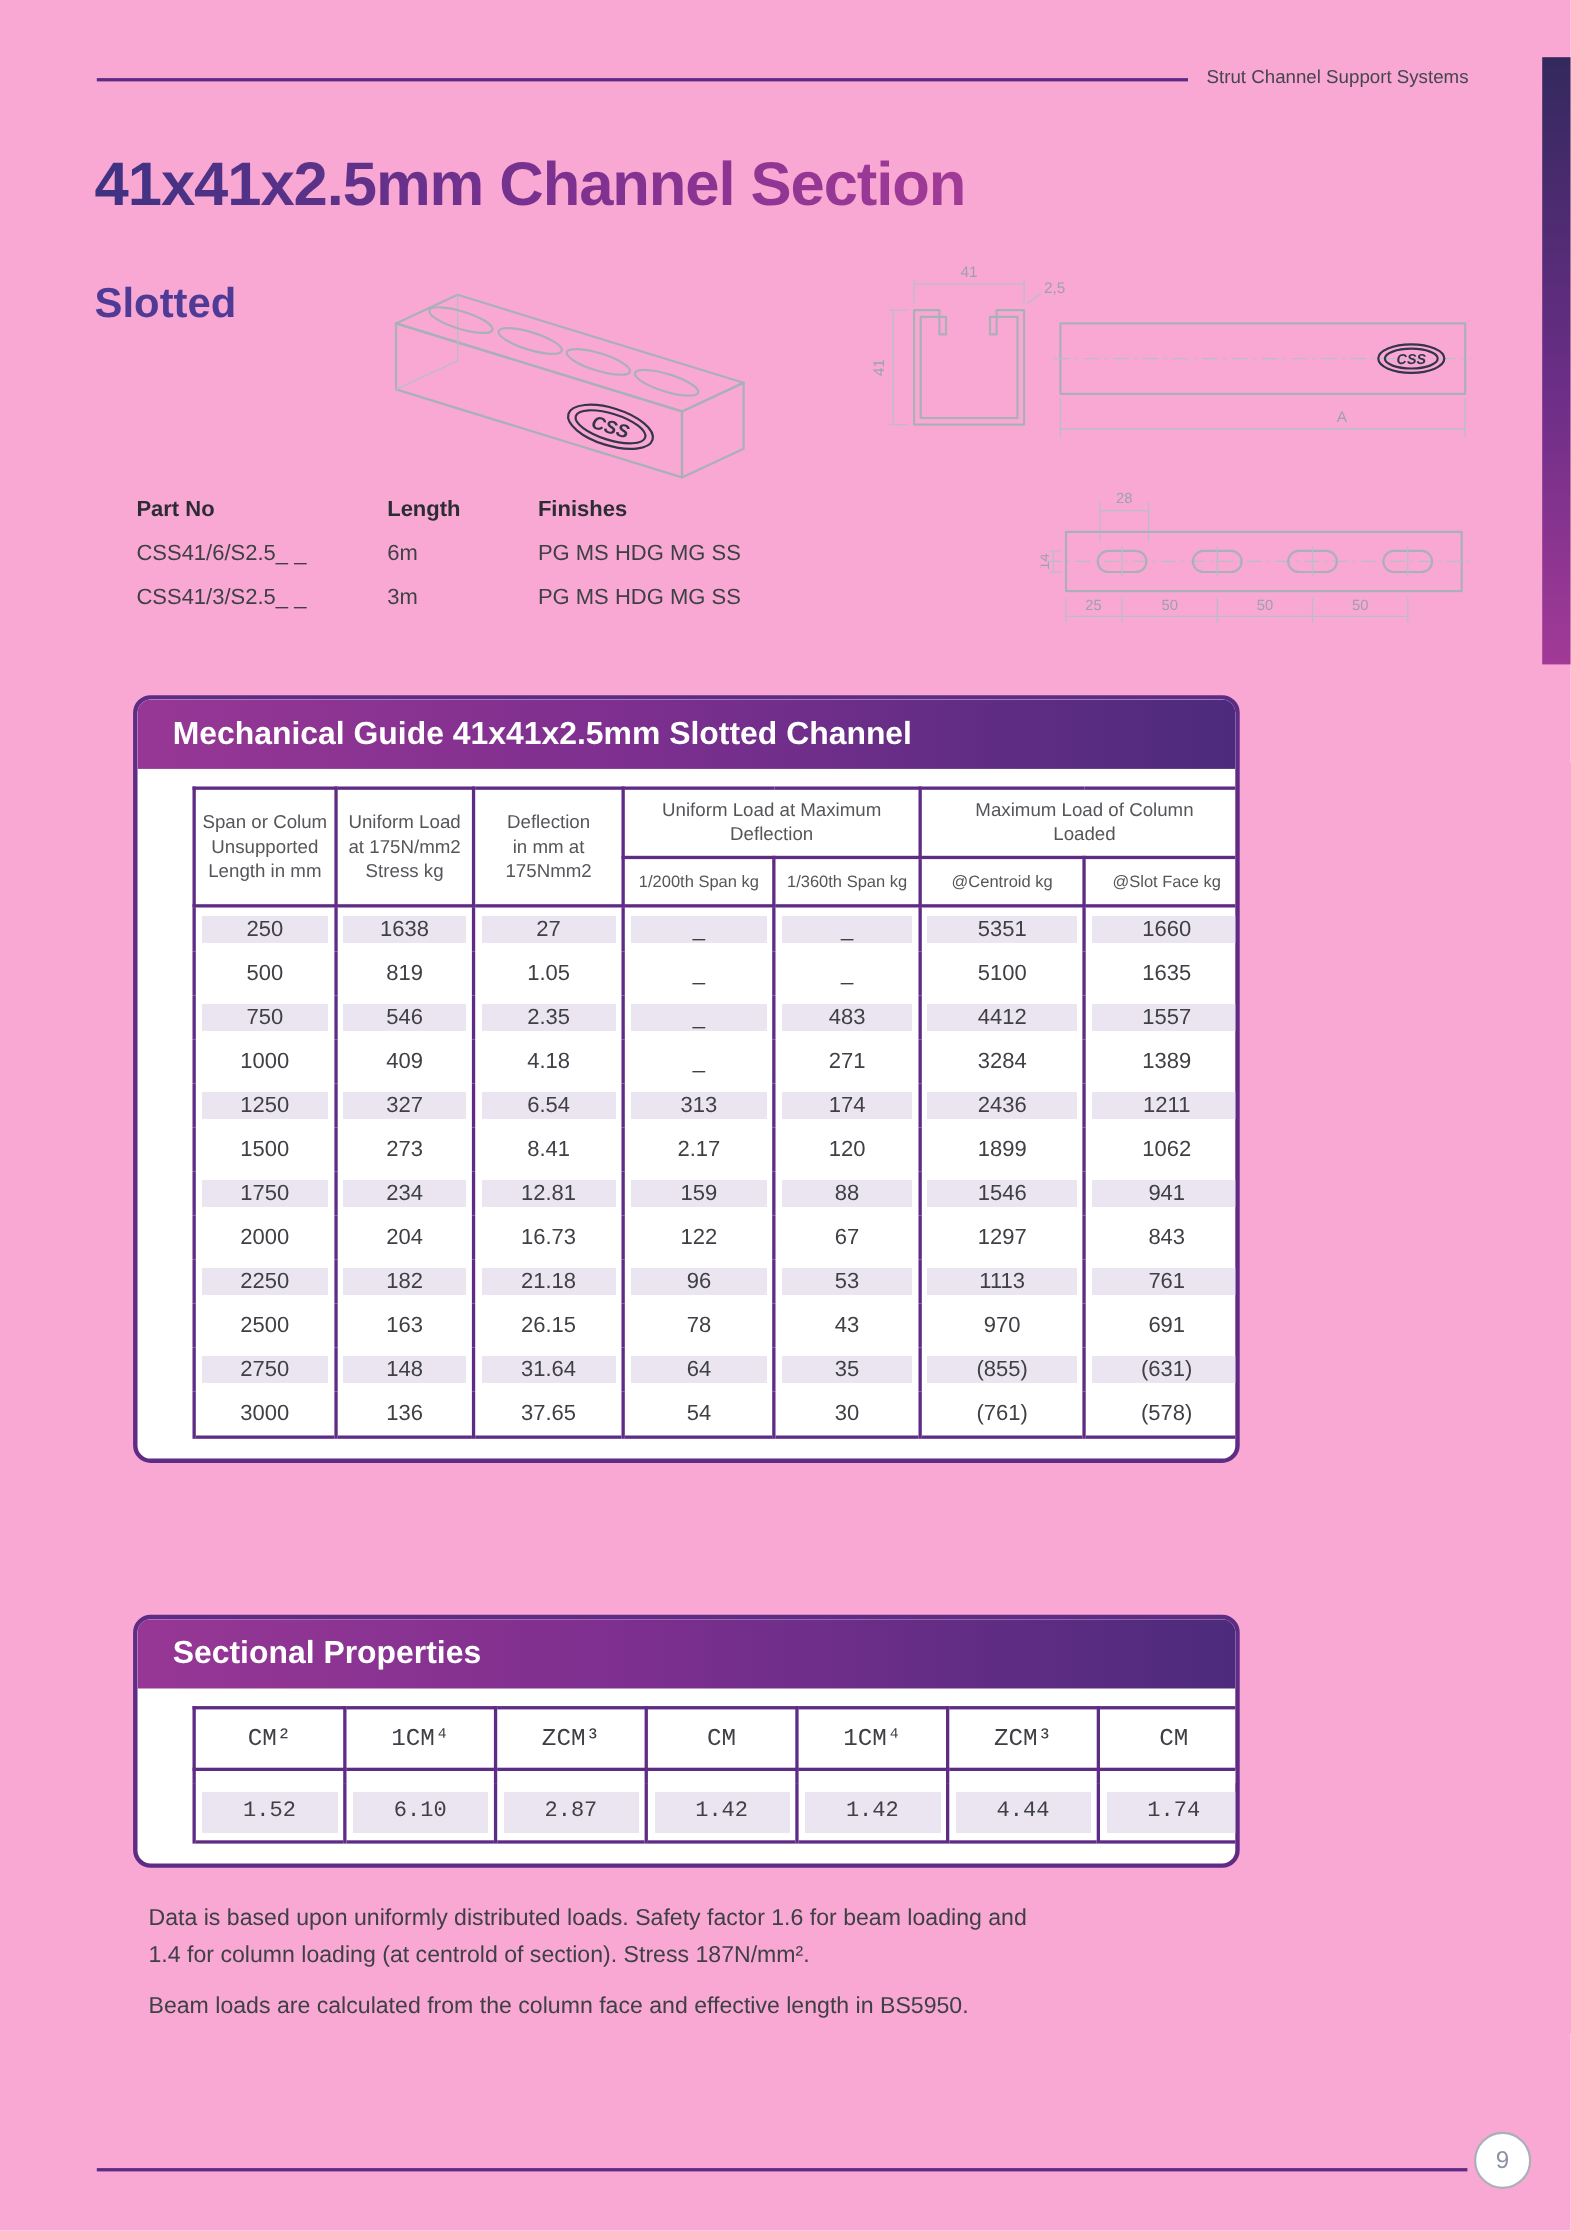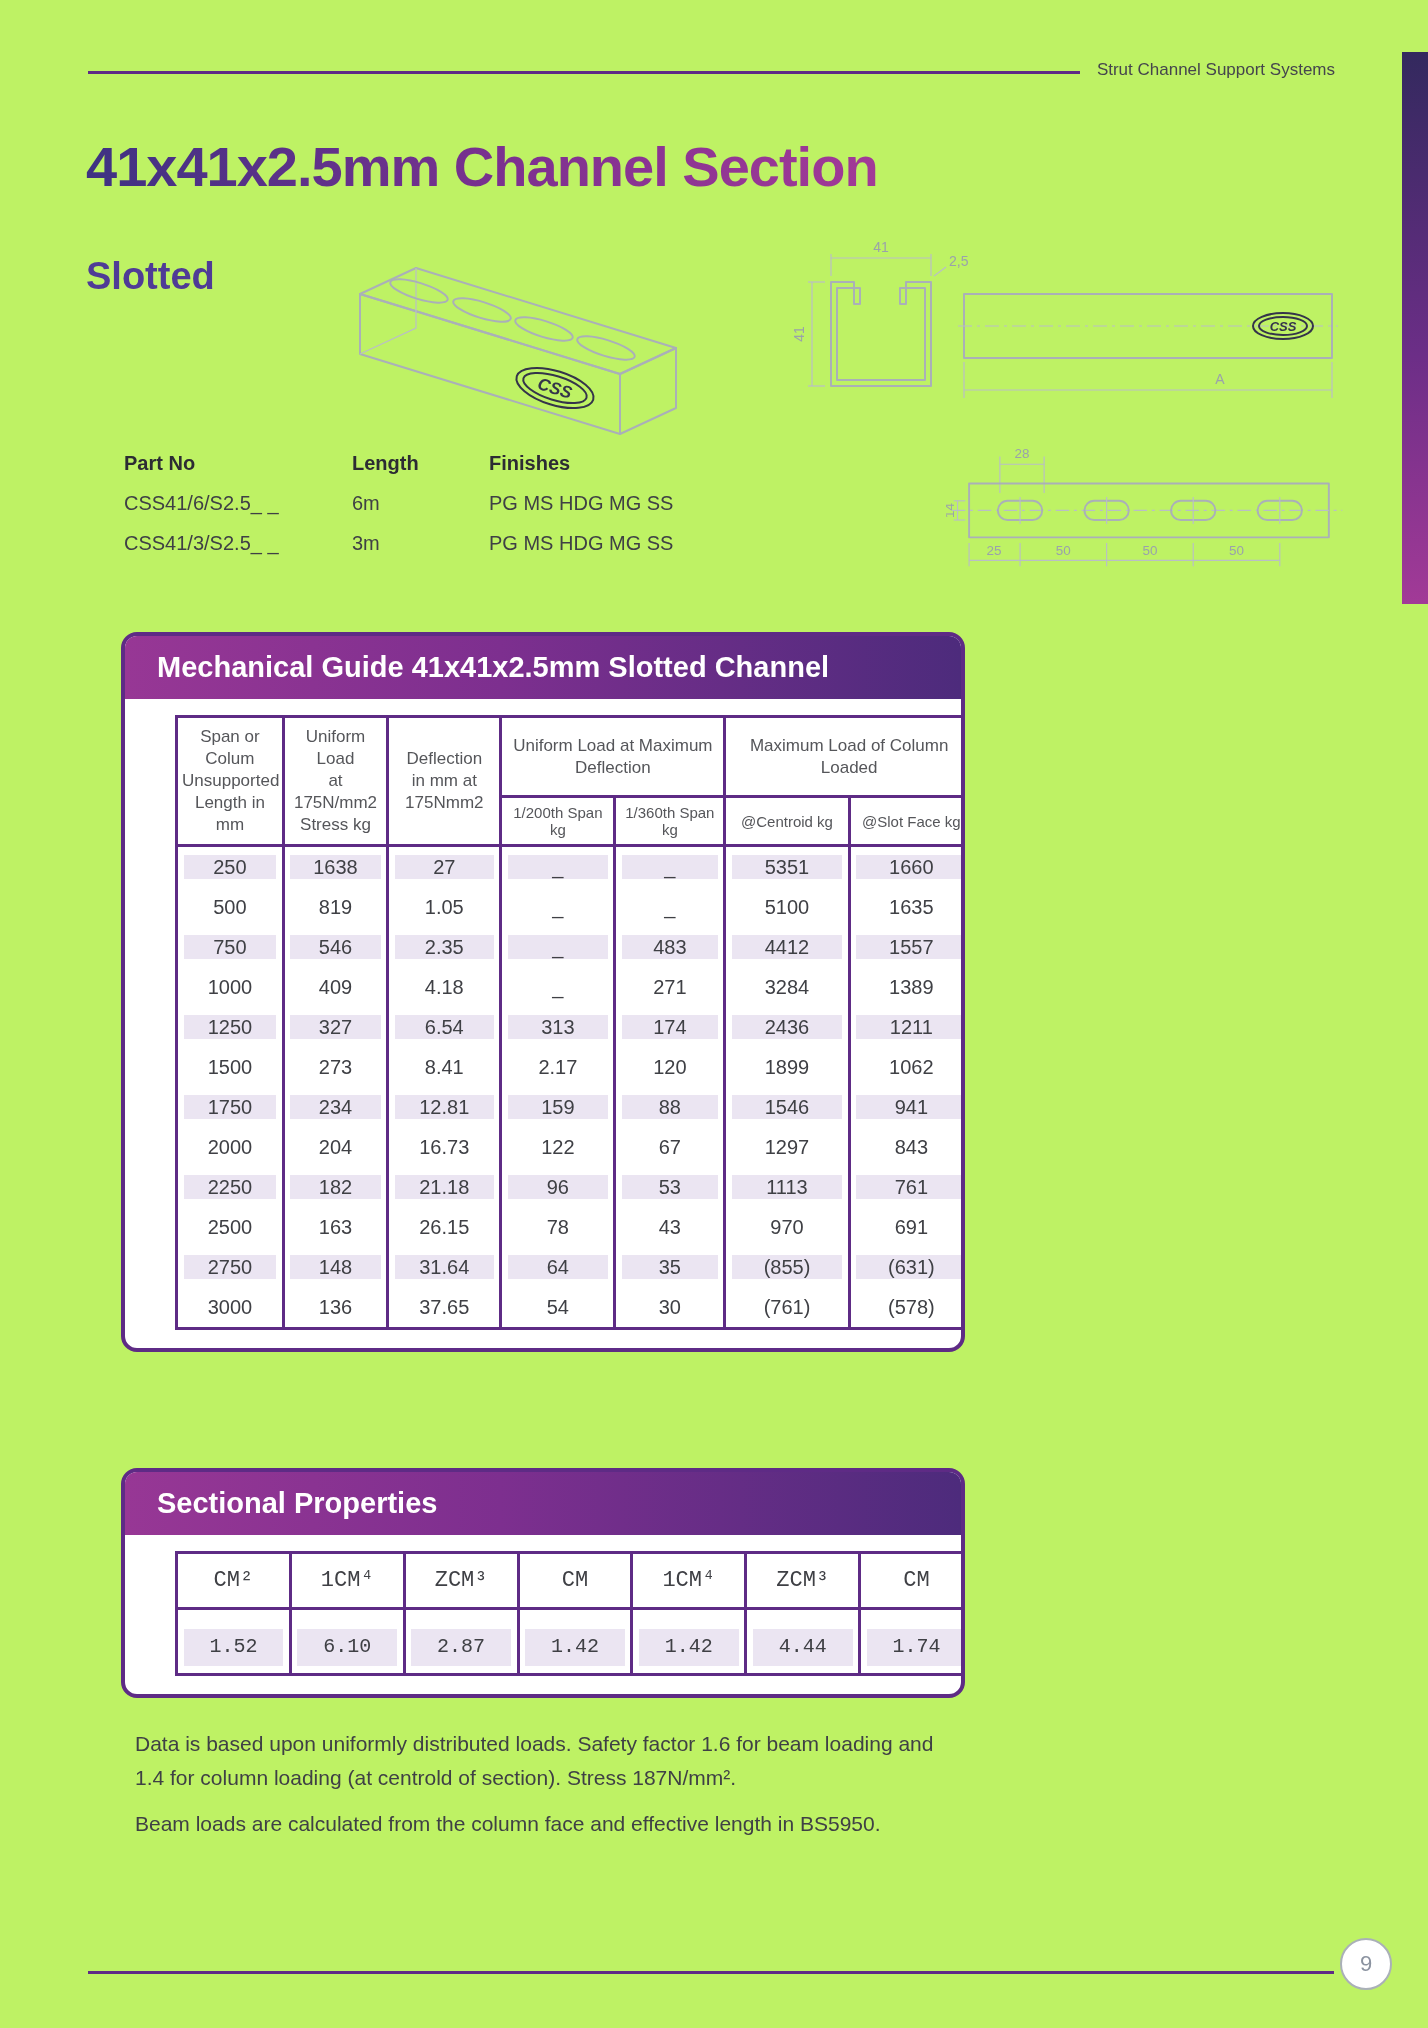--- a/index.html
+++ b/index.html
@@ -1,18 +1,18 @@
 <!DOCTYPE html>
 <html><head>
 <meta charset="utf-8">
 <style>
   * { margin:0; padding:0; box-sizing:border-box; }
   html,body { background:#ffffff; }
   body { font-family:"Liberation Sans", sans-serif; }
-  .page { position:relative; width:1428px; height:2028px; background:#bef264; overflow:hidden; }
+  .page { position:relative; width:1428px; height:2028px; background:#f9a8d4; overflow:hidden; }
 
   .top-rule { position:absolute; left:88px; top:71px; width:992px; height:3px; background:#5e2b85; }
   .brand { position:absolute; top:60px; left:1050px; width:285px; text-align:right; font-size:17px; color:#45454d; }
   .side-bar { position:absolute; top:52px; right:0; width:26px; height:552px;
               background:linear-gradient(180deg,#33295e 0%, #6c2e87 55%, #a23a97 100%); }
 
   .title { position:absolute; left:86px; top:134px; font-size:56px; font-weight:bold; letter-spacing:-1px;
            background:linear-gradient(90deg,#3e3282 0%, #7e3190 55%, #a23a97 100%);
            -webkit-background-clip:text; background-clip:text; color:transparent; }
   .subtitle { position:absolute; left:86px; top:255px; font-size:38px; font-weight:bold; color:#4f3b96; }
@@ -23,21 +23,21 @@
   .draw { stroke:#aab0b8; stroke-width:2; fill:none; stroke-linejoin:round; }
   .thin { stroke:#b9bec6; stroke-width:1.2; fill:none; }
   .cline { stroke:#b9bec6; stroke-width:1.2; fill:none; stroke-dasharray:14 5 3 5; }
   .logo-stroke { stroke:#34344a; stroke-width:2; fill:none; }
   .logo-text { fill:#34344a; font-weight:bold; font-style:italic; }
 
   .parts { position:absolute; left:124px; top:452px; font-size:20px; color:#3f4045; }
   .parts .prow { display:grid; grid-template-columns:228px 137px 320px; margin-bottom:17px; }
   .parts .hdr { font-weight:bold; color:#2c2c33; }
 
-  .panel { position:absolute; left:121px; width:844px; border:4px solid #5e2b85; border-radius:16px;
+  .panel { position:absolute; left:121px; width:1006px; border:4px solid #5e2b85; border-radius:16px;
            background:#fff; overflow:hidden; }
   .panel-header { background:linear-gradient(90deg,#973795 0%, #7d2f8f 45%, #4d2b7c 100%);
                   color:#fff; font-weight:bold; font-size:29px; padding:15px 20px 15px 32px; }
   .panel-body { padding:16px 18px 18px; }
   .panel.mech-panel { top:632px; }
   .panel.sect-panel { top:1468px; }
 
   table { width:100%; border-collapse:collapse; table-layout:fixed;margin-left:32px; }
   th, td { text-align:center; vertical-align:middle; }
 

